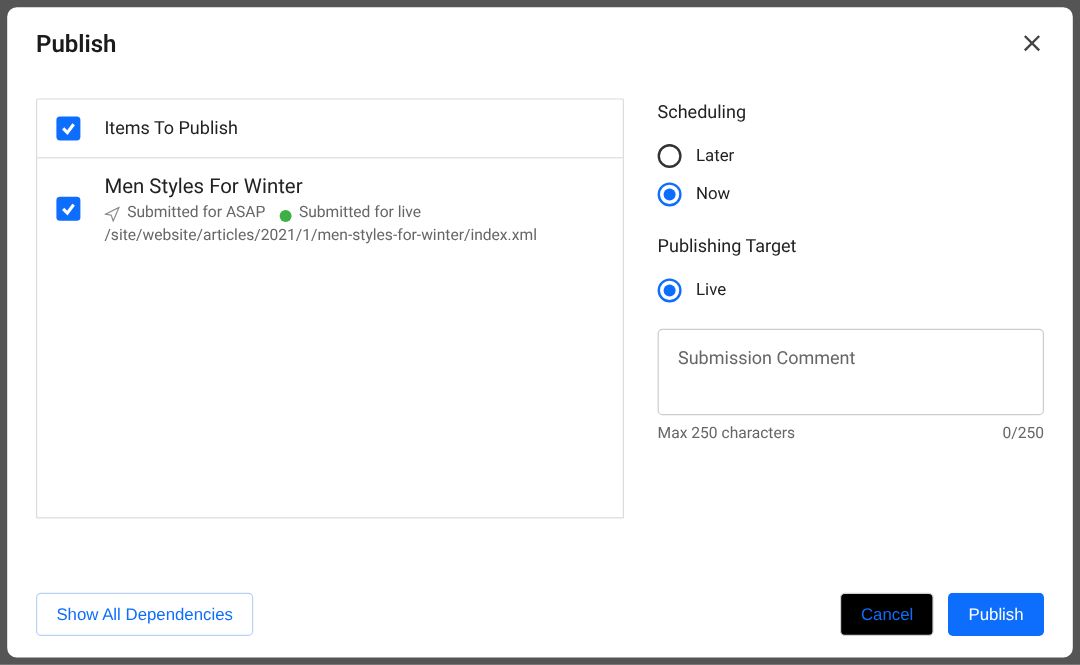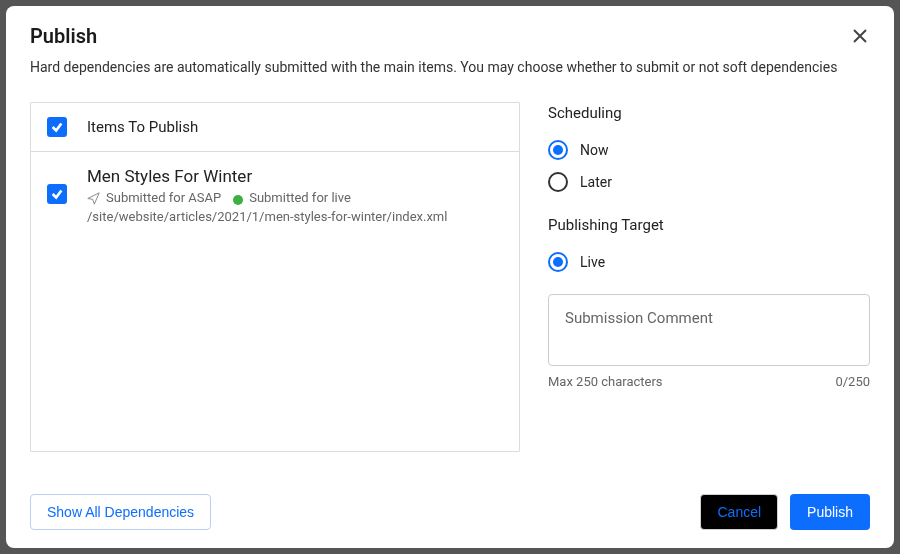--- a/index.html
+++ b/index.html
@@ -222,21 +222,20 @@
   }
   .section-gap { margin-top: 18px; }
 </style>
 </head>
 <body>
 
 <div class="modal">
 
   <div class="modal-header">
     <div class="modal-title">Publish</div>
-    <div class="modal-subtitle">Hard dependencies are automatically submitted with the main items. You may choose whether to submit or not soft dependencies</div>
     <div class="close-btn">
       <svg viewBox="0 0 16 16">
           <path d="M2 2 L14 14 M14 2 L2 14" stroke="currentColor" stroke-width="2" fill="none"></path>
         </svg>
     </div>
   </div>
 
   <div class="modal-body">
 
     <div class="left-panel">
@@ -267,26 +266,26 @@
           </div>
           <div class="item-path">/site/website/articles/2021/1/men-styles-for-winter/index.xml</div>
         </div>
       </div>
     </div>
 
     <div class="right-panel">
       <div class="section-label">Scheduling</div>
       <div class="radio-group">
         <div class="radio-row">
+          <span class="radio"></span>
+          <span class="radio-label">Later</span>
+        </div>
+        <div class="radio-row">
           <span class="radio selected"></span>
           <span class="radio-label">Now</span>
-        </div>
-        <div class="radio-row">
-          <span class="radio"></span>
-          <span class="radio-label">Later</span>
         </div>
       </div>
 
       <div class="section-label section-gap">Publishing Target</div>
       <div class="radio-group">
         <div class="radio-row">
           <span class="radio selected"></span>
           <span class="radio-label">Live</span>
         </div>
       </div>

